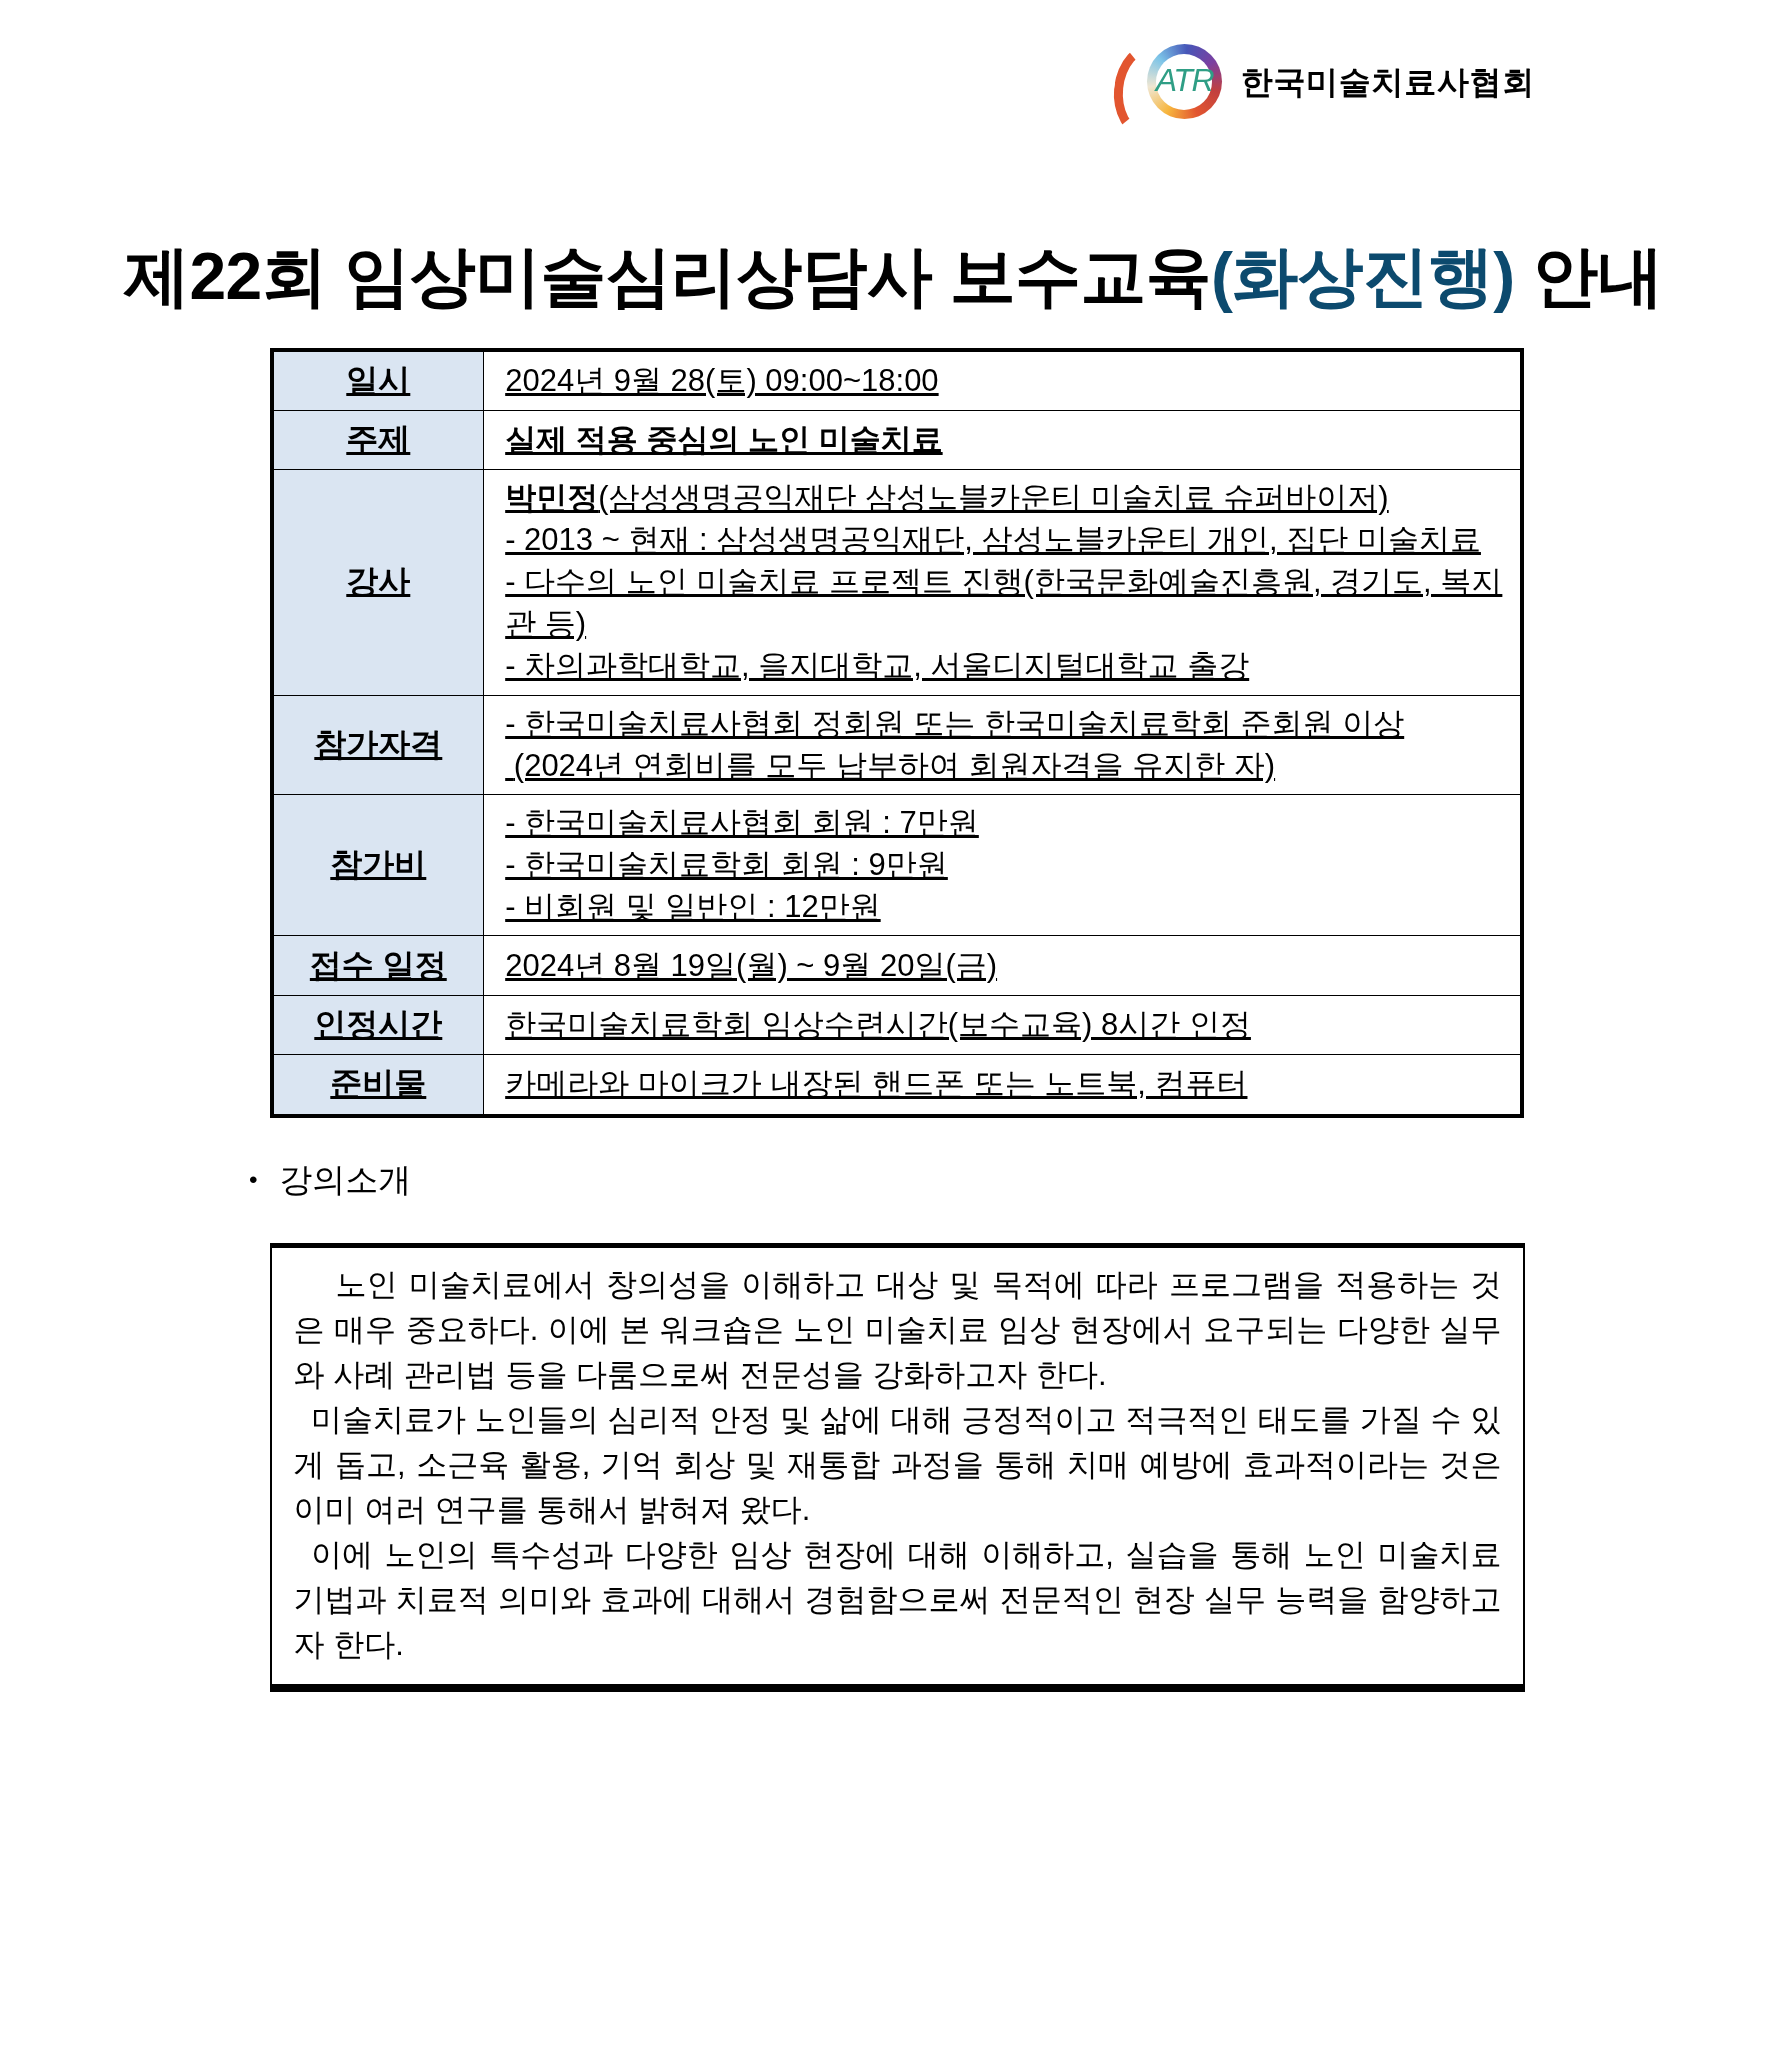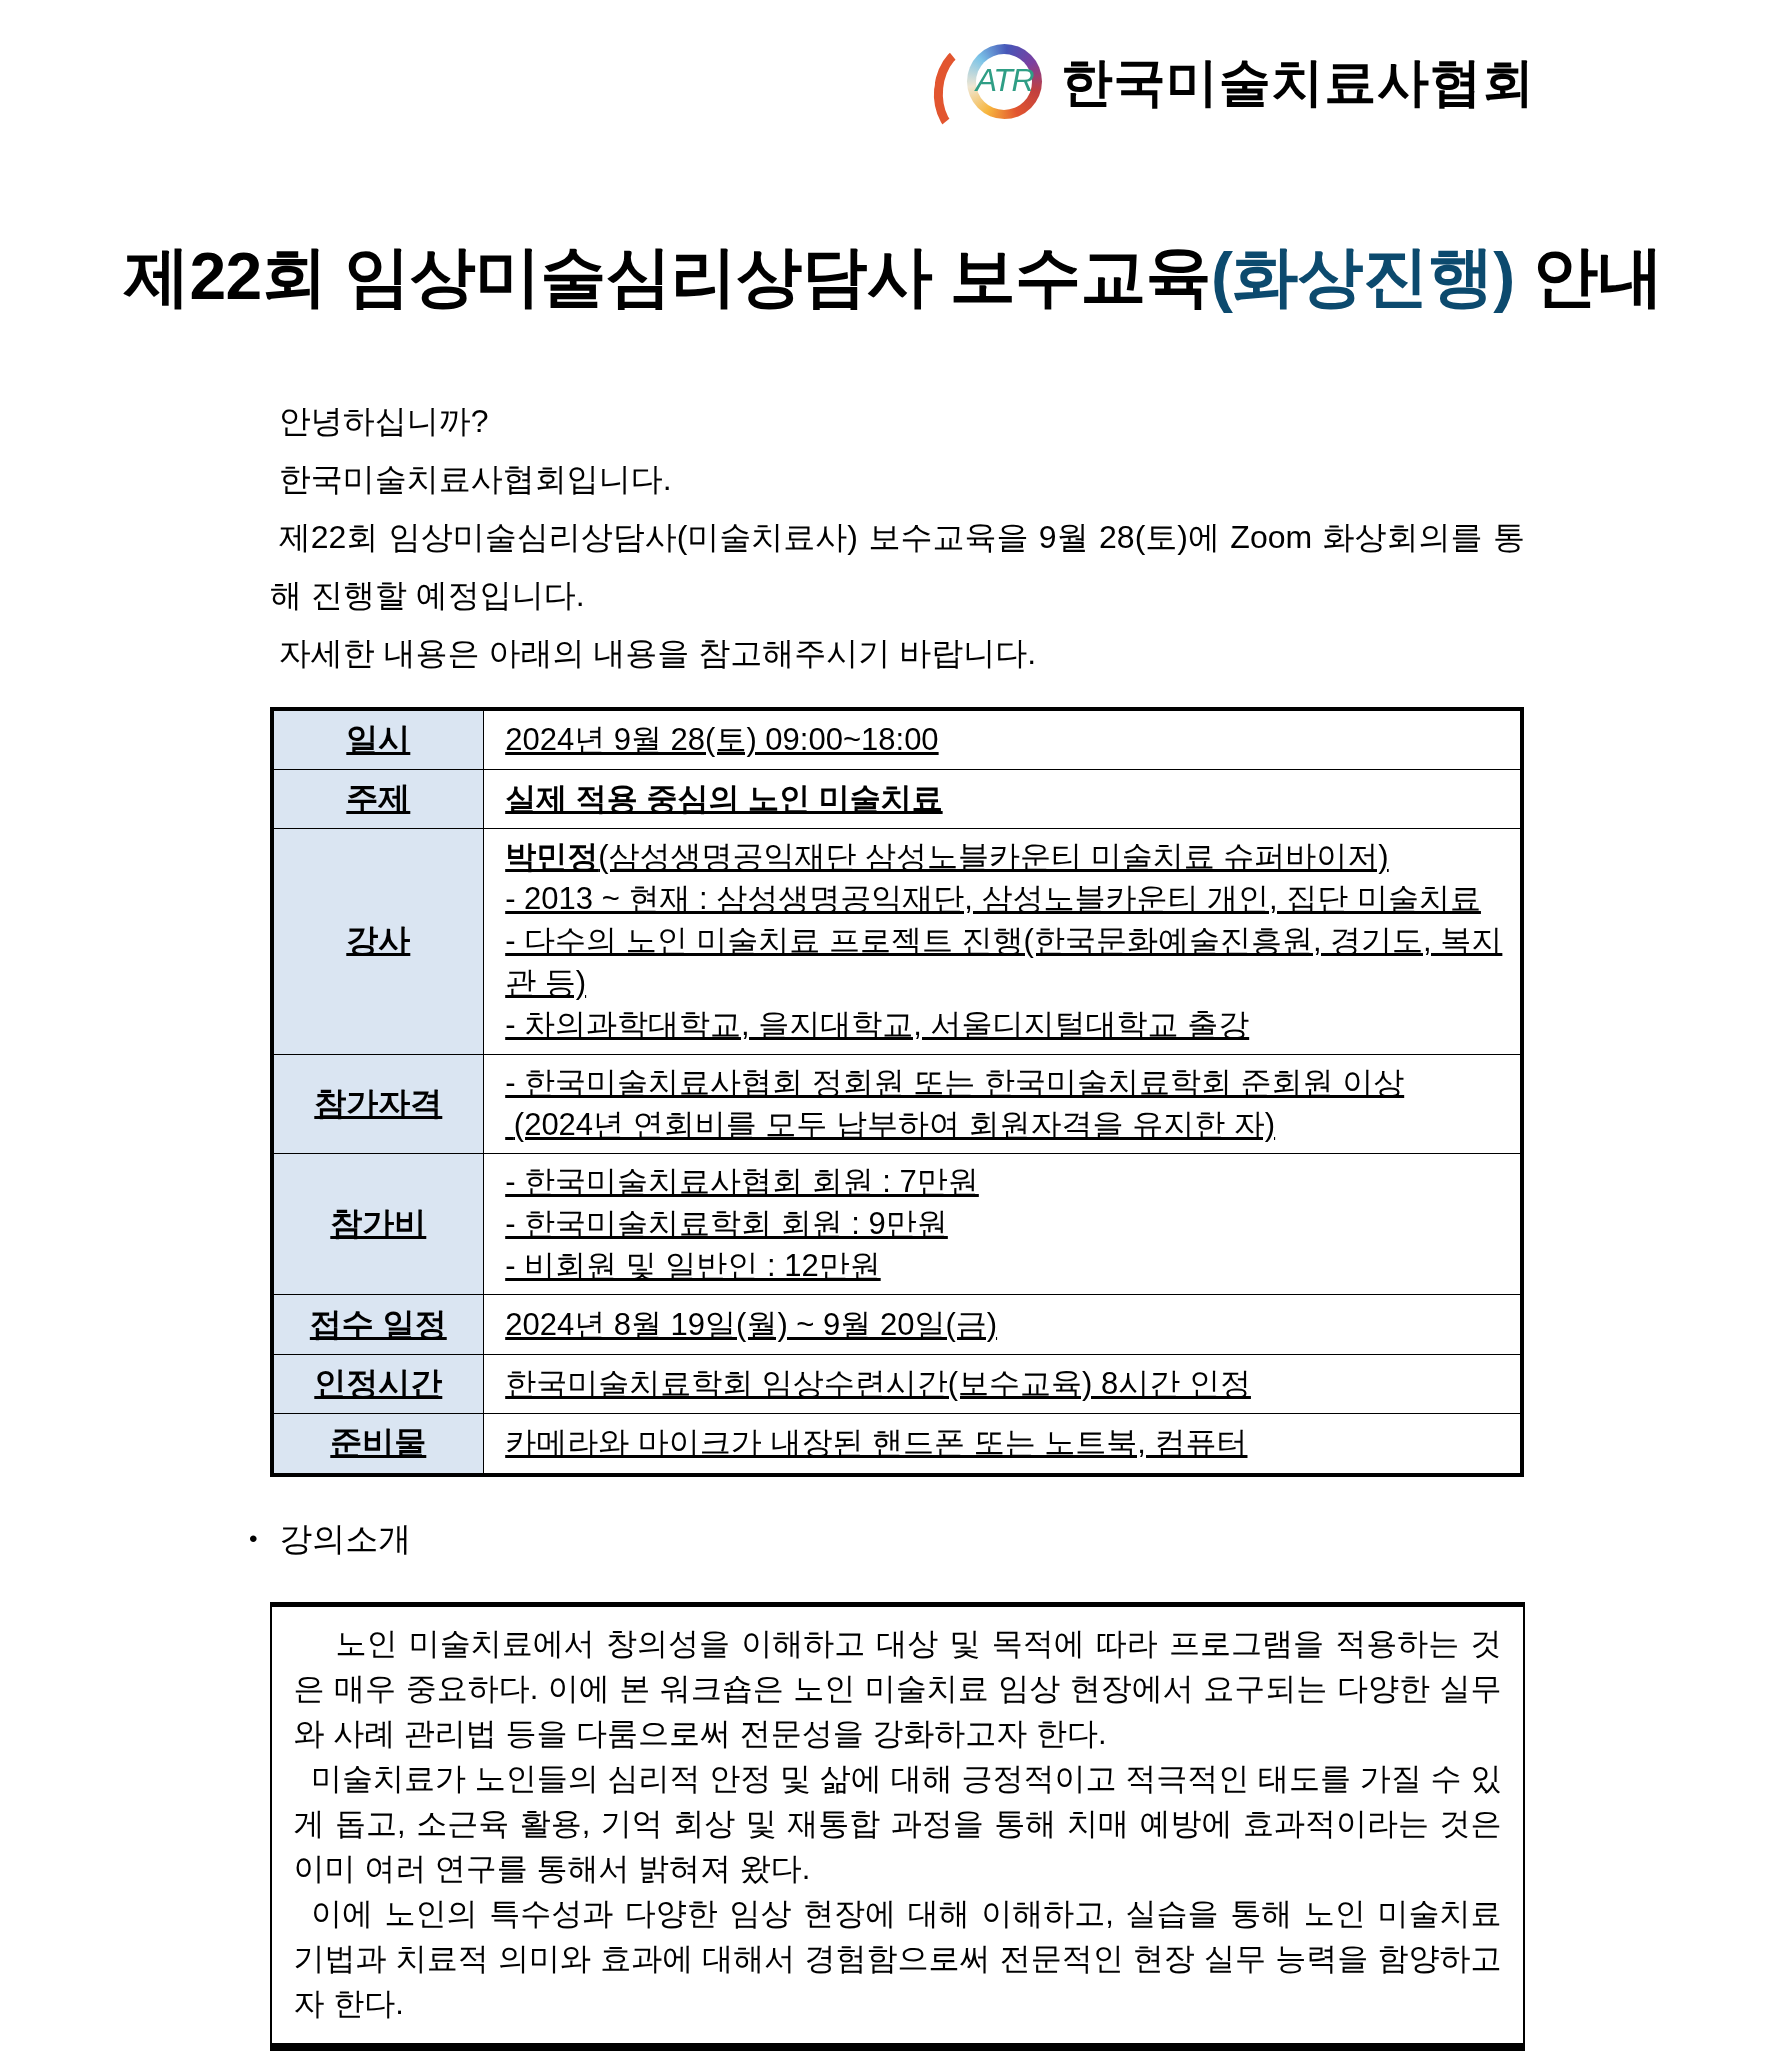--- a/index.html
+++ b/index.html
@@ -52,21 +52,21 @@
     right: 5.8px; top: 21.6px;
     width: 63px;
     text-align: center;
     font-size: 32px;
     font-weight: normal;
     font-style: italic;
     color: #2f9e85;
     z-index: 2;
     letter-spacing: -1.4px;
   }
-  .org-name { font-size: 52px; font-weight: bold; letter-spacing: 0.7px; }
+  .org-name { font-size: 32px; font-weight: bold; letter-spacing: 0.7px; }
 
   
   .title {
     margin: 0;
     padding-top: 229px;
     text-align: center;
     font-size: 66px;
     font-weight: bold;
     line-height: 94px;
     white-space: pre;
@@ -143,26 +143,20 @@
     <div class="logo-mark">
       <div class="crescent"></div>
       <div class="ring"></div>
       <div class="atr-acronym">ATR</div>
     </div>
     <div class="org-name">한국미술치료사협회</div>
   </div>
 
   <h1 class="title"><span>제22회 임상미술심리상담사 보수교육</span><span class="highlight">(화상진행)</span><span> 안내</span></h1>
 
-  <section class="intro">
-    <p>안녕하십니까?</p>
-    <p>한국미술치료사협회입니다.</p>
-    <p>제22회 임상미술심리상담사(미술치료사) 보수교육을 9월 28(토)에 Zoom 화상회의를 통해 진행할 예정입니다.</p>
-    <p>자세한 내용은 아래의 내용을 참고해주시기 바랍니다.</p>
-  </section>
 
   <table class="info-table">
     <tbody>
       <tr>
         <th>일시</th>
         <td>
           <div class="cell-line">2024년 9월 28(토) 09:00~18:00</div>
         </td>
       </tr>
       <tr>

